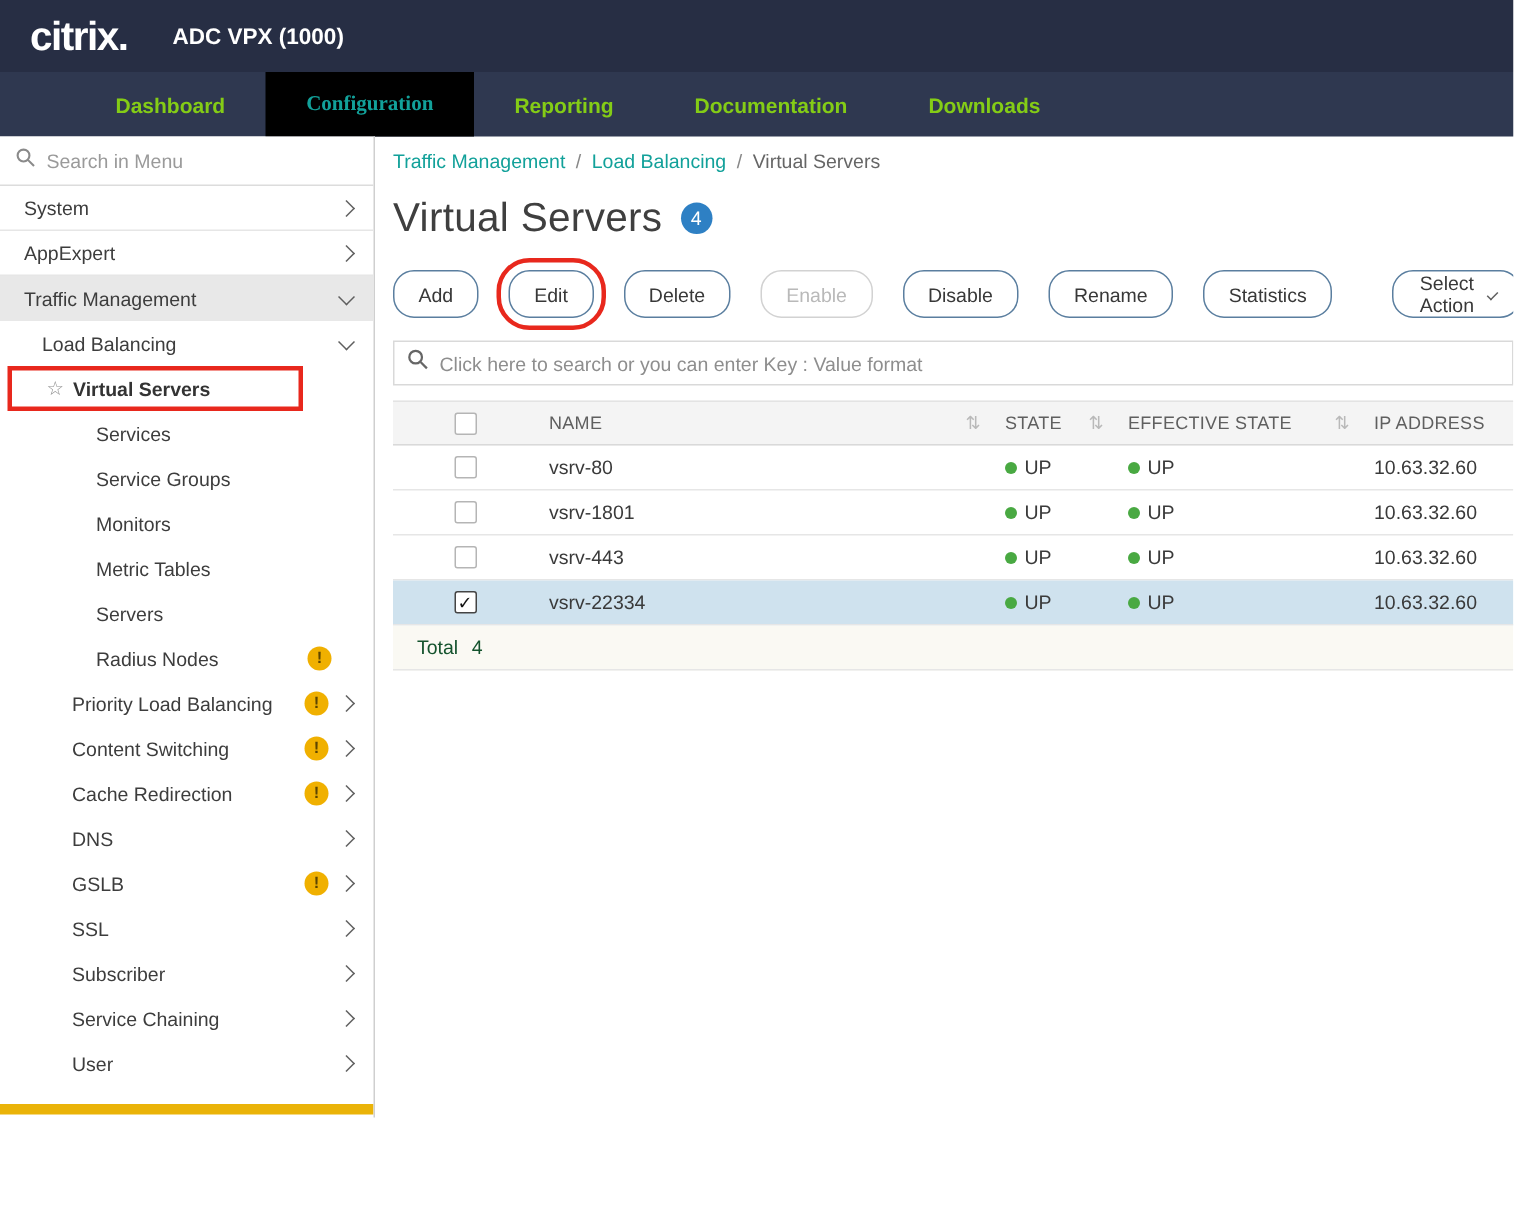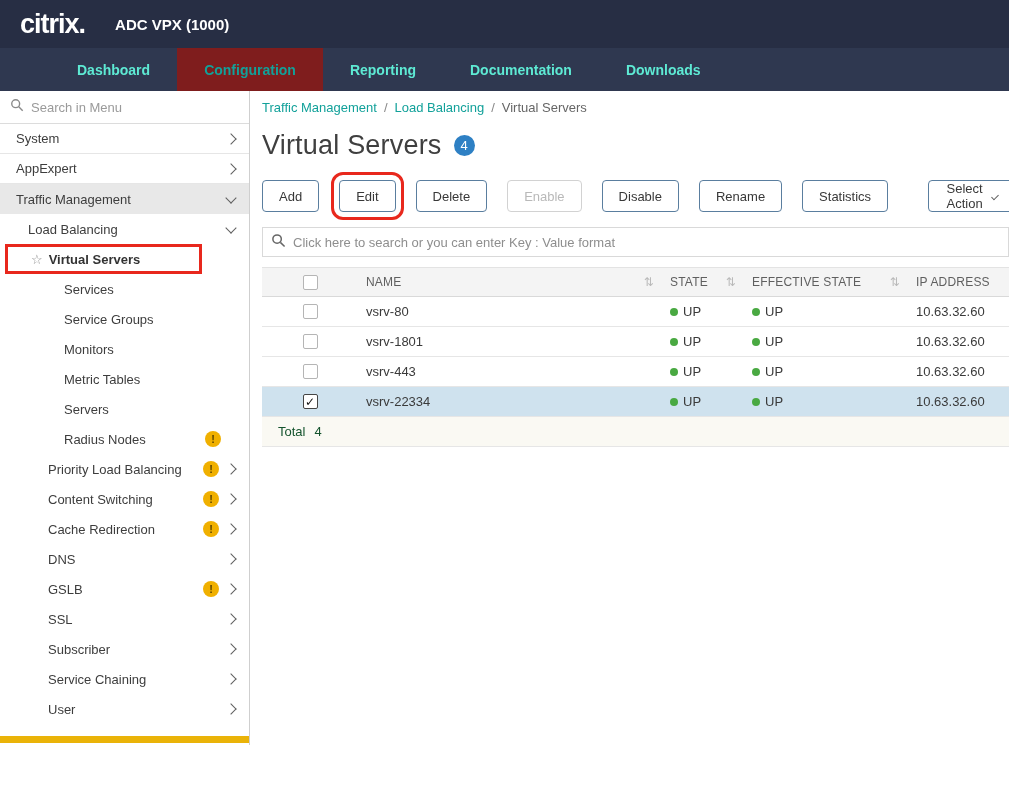--- a/index.html
+++ b/index.html
@@ -6,22 +6,22 @@
   html,body { width:1009px; height:806px; overflow:hidden; background:#fff;
     font-family:"Liberation Sans","DejaVu Sans",sans-serif; }
 
   
   .topbar { height:48px; background:#272e44; display:flex; align-items:center; padding-left:20px; }
   .logo { color:#fff; font-size:27px; font-weight:700; letter-spacing:-1px; }
   .app-title { color:#fff; font-size:15px; font-weight:700; margin-left:30px; }
 
   
   .navbar { height:43px; background:#2f3850; display:flex; padding-left:50px; }
-  .nav-item { display:flex; align-items:center; padding:0 27px; color:#5eead4; font-size:14px; font-weight:600; cursor:pointer; }
-  .nav-item.active { background:#7f1d1d; color:#12a19a; }
+  .nav-item { display:flex; align-items:center; padding:0 27px; color:#84cc16; font-size:14px; font-weight:600; cursor:pointer; }
+  .nav-item.active { background:#000000; color:#12a19a;font-family:Liberation Serif, serif; }
 
   
   .main { display:flex; height:654px; }
   .sidebar { width:250px; border-right:1px solid #cfcfcf; overflow:hidden; background:#fff; }
   .content { flex:1; overflow:hidden; padding-left:12px; }
 
   
   .side-search { height:33px; display:flex; align-items:center; gap:7px; padding:0 10px; border-bottom:1px solid #dcdcdc; }
   .side-search input { border:none; outline:none; flex:1; font-size:13px; color:#444; }
   .side-search input::placeholder { color:#9a9a9a; }
@@ -55,21 +55,21 @@
   .crumb-current { color:#666; }
 
   .title-row { margin-top:15px; display:flex; align-items:center; }
   h1 { font-size:27px; font-weight:400; color:#3f3f3f; letter-spacing:0.2px; }
   .badge { margin-left:12px; width:21px; height:21px; border-radius:50%; background:#2e80c4; color:#fff;
     font-size:13px; display:flex; align-items:center; justify-content:center; }
 
   
   .toolbar { margin-top:19px; display:flex; align-items:center; gap:20px; }
   .btn { background:#fff; border:1px solid #5a7e9f; color:#383838; font-size:13px; height:32px;
-    padding:0 16px; border-radius:4px; display:inline-flex; align-items:center; gap:9px; cursor:pointer;
+    padding:0 16px; border-radius:14px; display:inline-flex; align-items:center; gap:9px; cursor:pointer;
     font-family:inherit; }
   .btn.disabled { border-color:#d2d2d2; color:#b9b9b9; cursor:default; }
   .btn.outline-red { outline:3px solid #e8281d; outline-offset:5px; }
   .tb-divider { width:1px; height:30px; background:#ccc; }
   .btn .chev { margin:0; width:7px; height:7px; }
 
   
   .filterbar { margin-top:15px; height:30px; border:1px solid #d9d9d9; display:flex; align-items:center; gap:7px; padding:0 8px; }
   .filterbar input { border:none; outline:none; flex:1; font-size:13px; color:#333; }
   .filterbar input::placeholder { color:#8e8e8e; }

